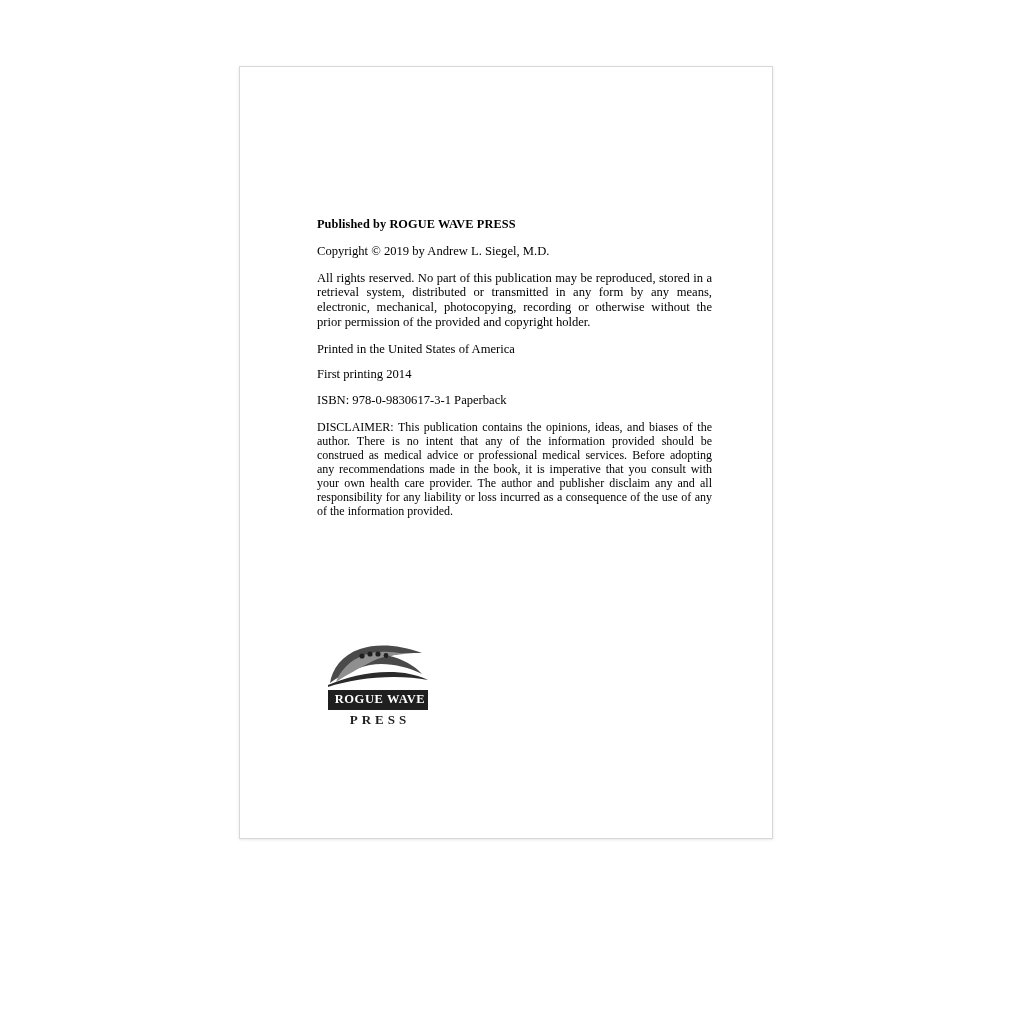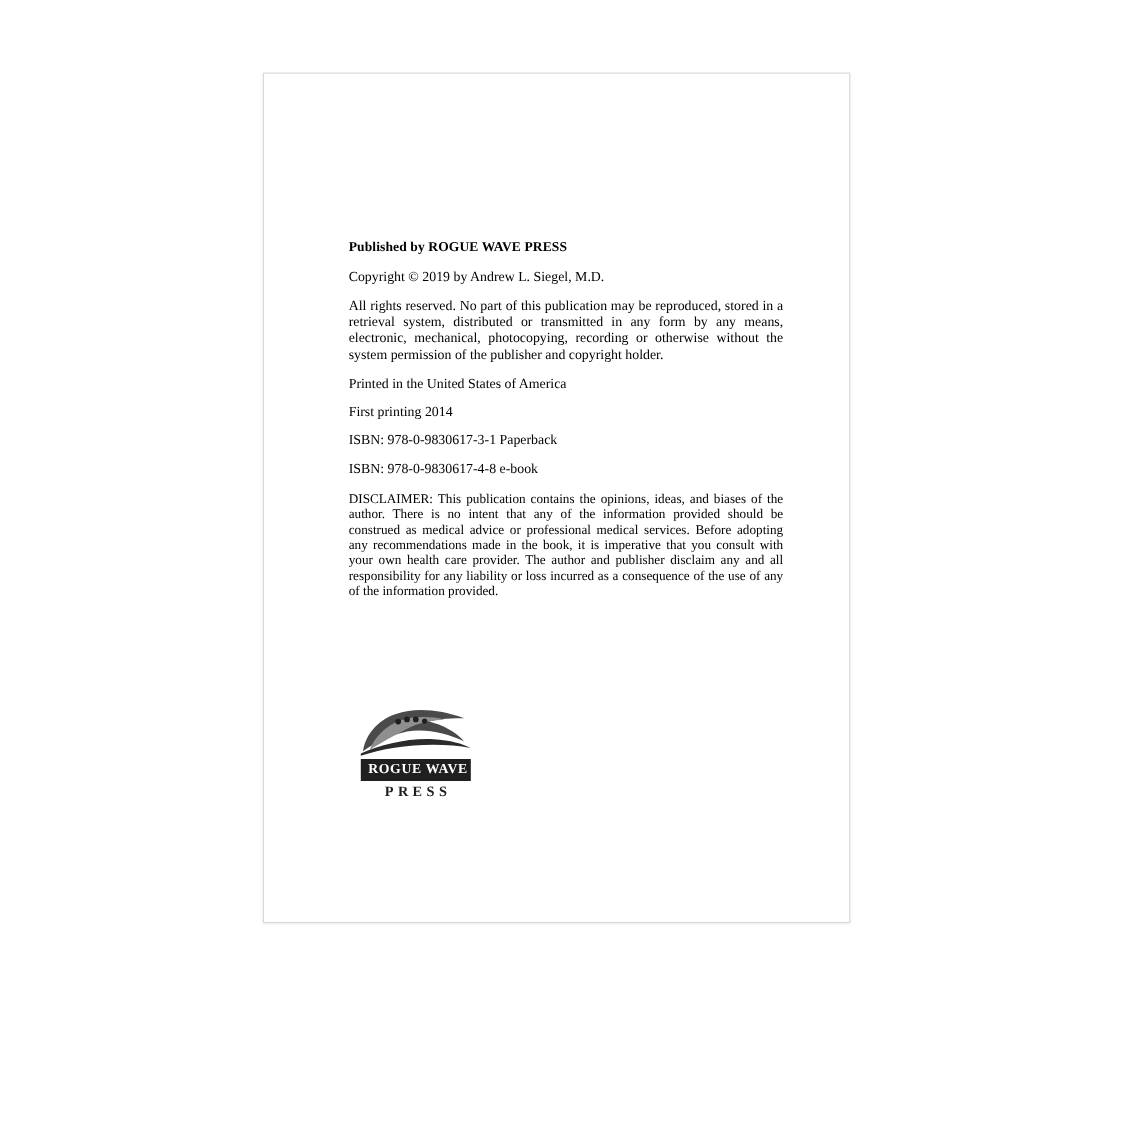--- a/index.html
+++ b/index.html
@@ -148,29 +148,28 @@
 <div id="stage">
 
   <div class="page">
 
     <div class="page-inner">
 
       <div class="line-bold">Published by ROGUE WAVE PRESS</div>
 
       <p class="para">Copyright © 2019 by Andrew L. Siegel, M.D.</p>
 
-      <p class="para justify">All rights reserved. No part of this publication may be reproduced, stored in a retrieval system, distributed or transmitted in any form by any means, electronic, mechanical, photocopying, recording or otherwise without the system permission of the publisher and copyright holder.</p>
+      <p class="para justify">All rights reserved. No part of this publication may be reproduced, stored in a retrieval system, distributed or transmitted in any form by any means, electronic, mechanical, photocopying, recording or otherwise without the prior permission of the provided and copyright holder.</p>
 
       <p class="para tight">Printed in the United States of America</p>
 
       <p class="para tight">First printing 2014</p>
 
       <p class="para tight">ISBN: 978-0-9830617-3-1  Paperback</p>
 
-      <p class="para tight">ISBN: 978-0-9830617-4-8  e-book</p>
 
 
       <p class="disclaimer">DISCLAIMER: This publication contains the opinions, ideas, and biases of the author. There is no intent that any of the information provided should be construed as medical advice or professional medical services. Before adopting any recommendations made in the book, it is imperative that you consult with your own health care provider. The author and publisher disclaim any and all responsibility for any liability or loss incurred as a consequence of the use of any of the information provided.</p>
 
     </div>
 
     <div class="logo-wrap">
       <svg class="logo-mark" viewBox="0 0 104 46">
 
         <path d="M4 40 C 6 26, 16 12, 34 6 C 52 0, 74 2, 96 10 C 86 10, 74 10, 64 13 C 76 16, 88 22, 96 31 C 80 23, 60 19, 44 22 C 30 25, 16 31, 4 40 Z" fill="#4a4a4a"></path>

